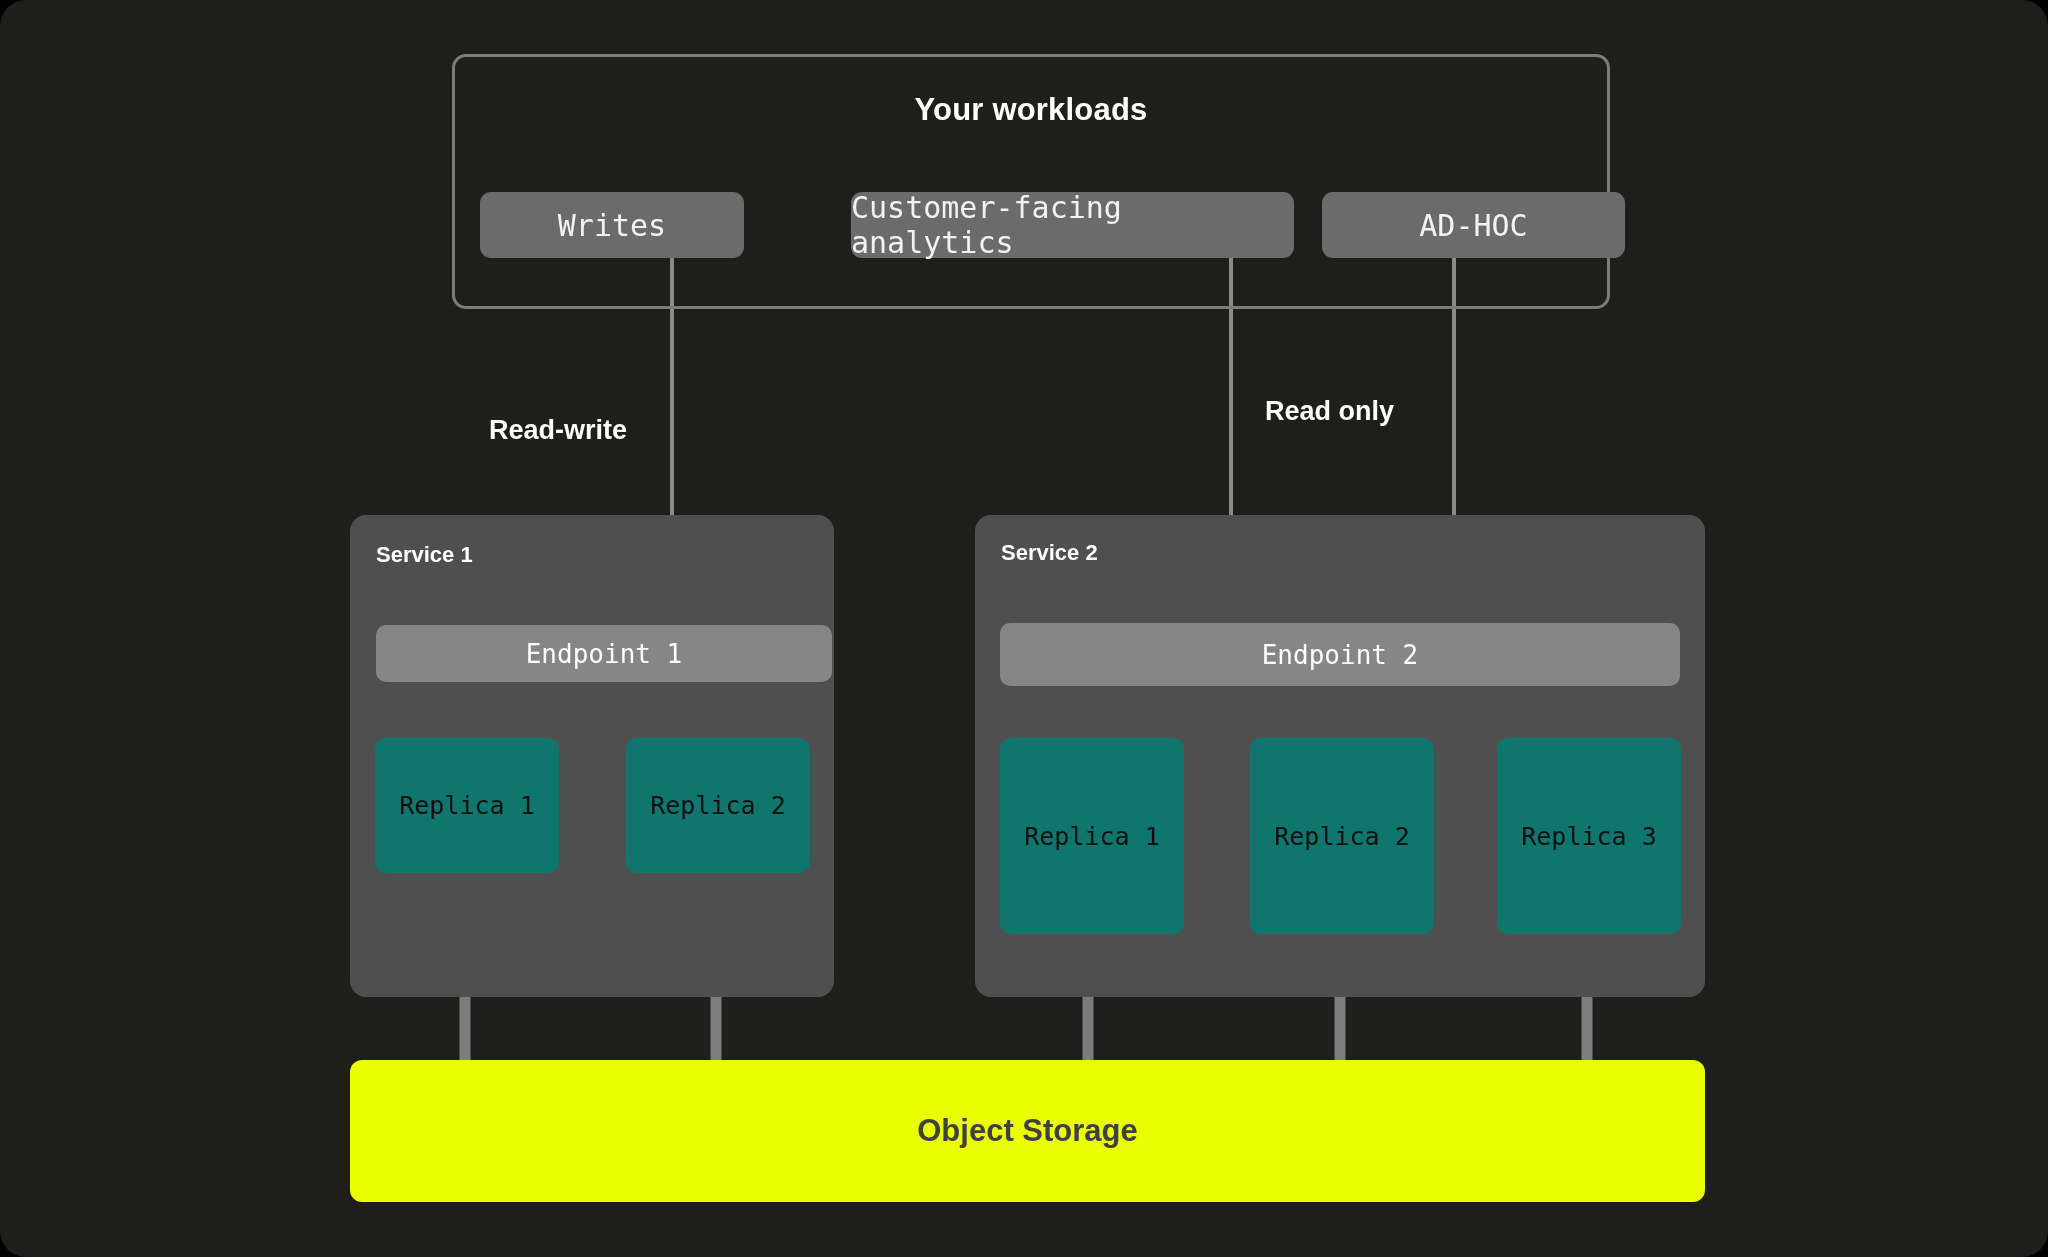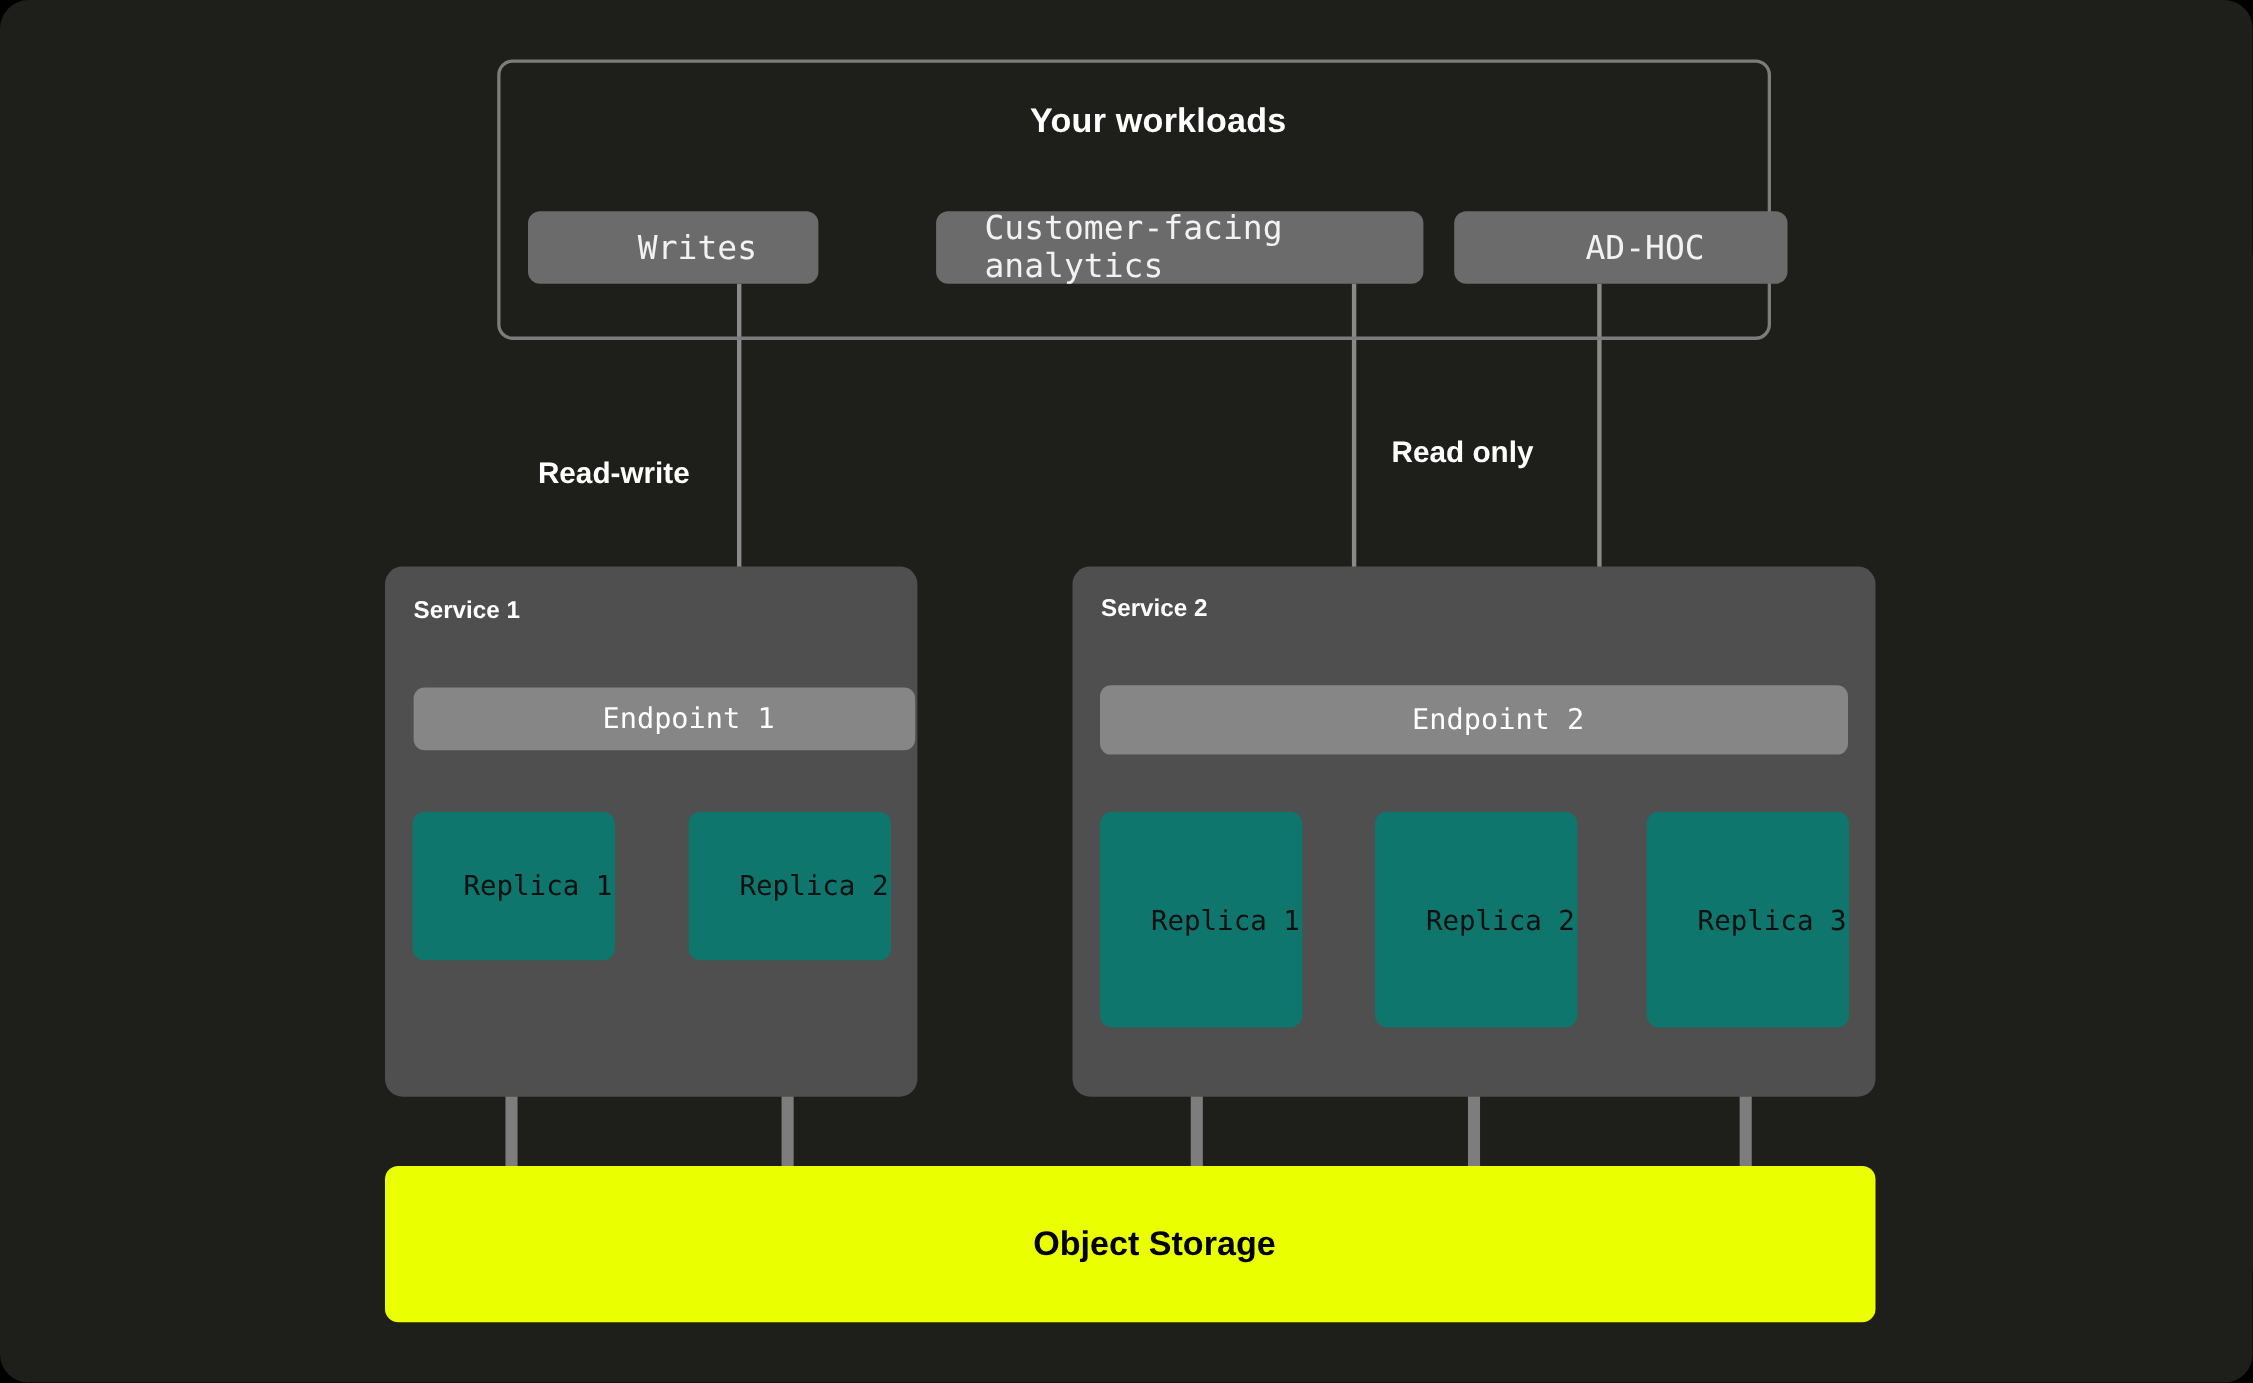--- a/index.html
+++ b/index.html
@@ -5,21 +5,21 @@
   html,body{margin:0;padding:0;background:#000;}
   body{width:2048px;height:1257px;overflow:hidden;
        font-family:"Liberation Sans",sans-serif;}
 
   #stage{
     position:relative;width:2048px;height:1257px;
     background:#1e1f1a;border-radius:26px;overflow:hidden;
   }
 
   
-  .abs{position:absolute;box-sizing:border-box;padding-left:44px;}
+  .abs{position:absolute;box-sizing:border-box;}
 
   
   #workloads-container{
     left:452px;top:54px;width:1158px;height:255px;
     border:3px solid #7c7c7c;border-radius:14px;background:transparent;
   }
   #workloads-title{
     left:452px;top:90px;width:1158px;height:40px;
     display:flex;align-items:center;justify-content:center;
     color:#ffffff;font-size:31px;font-weight:bold;letter-spacing:.2px;
@@ -69,21 +69,21 @@
   #s1-replica-2{left:626px;top:738px;width:184px;height:135px;}
   #s2-replica-1{left:1000px;top:738px;width:184px;height:196px;}
   #s2-replica-2{left:1250px;top:738px;width:184px;height:196px;}
   #s2-replica-3{left:1497px;top:738px;width:184px;height:196px;}
 
   
   #object-storage{
     left:350px;top:1060px;width:1355px;height:142px;
     background:#eaff00;border-radius:12px;
     display:flex;align-items:center;justify-content:center;
-    color:#000000;font-size:31px;font-weight:bold;
+    color:#404040;font-size:31px;font-weight:bold;
   }
 
   
   #wires{position:absolute;left:0;top:0;width:2048px;height:1257px;
          pointer-events:none;}
 
   
   .edge-label{
     position:absolute;color:#ffffff;font-size:27px;font-weight:bold;
     white-space:nowrap;

